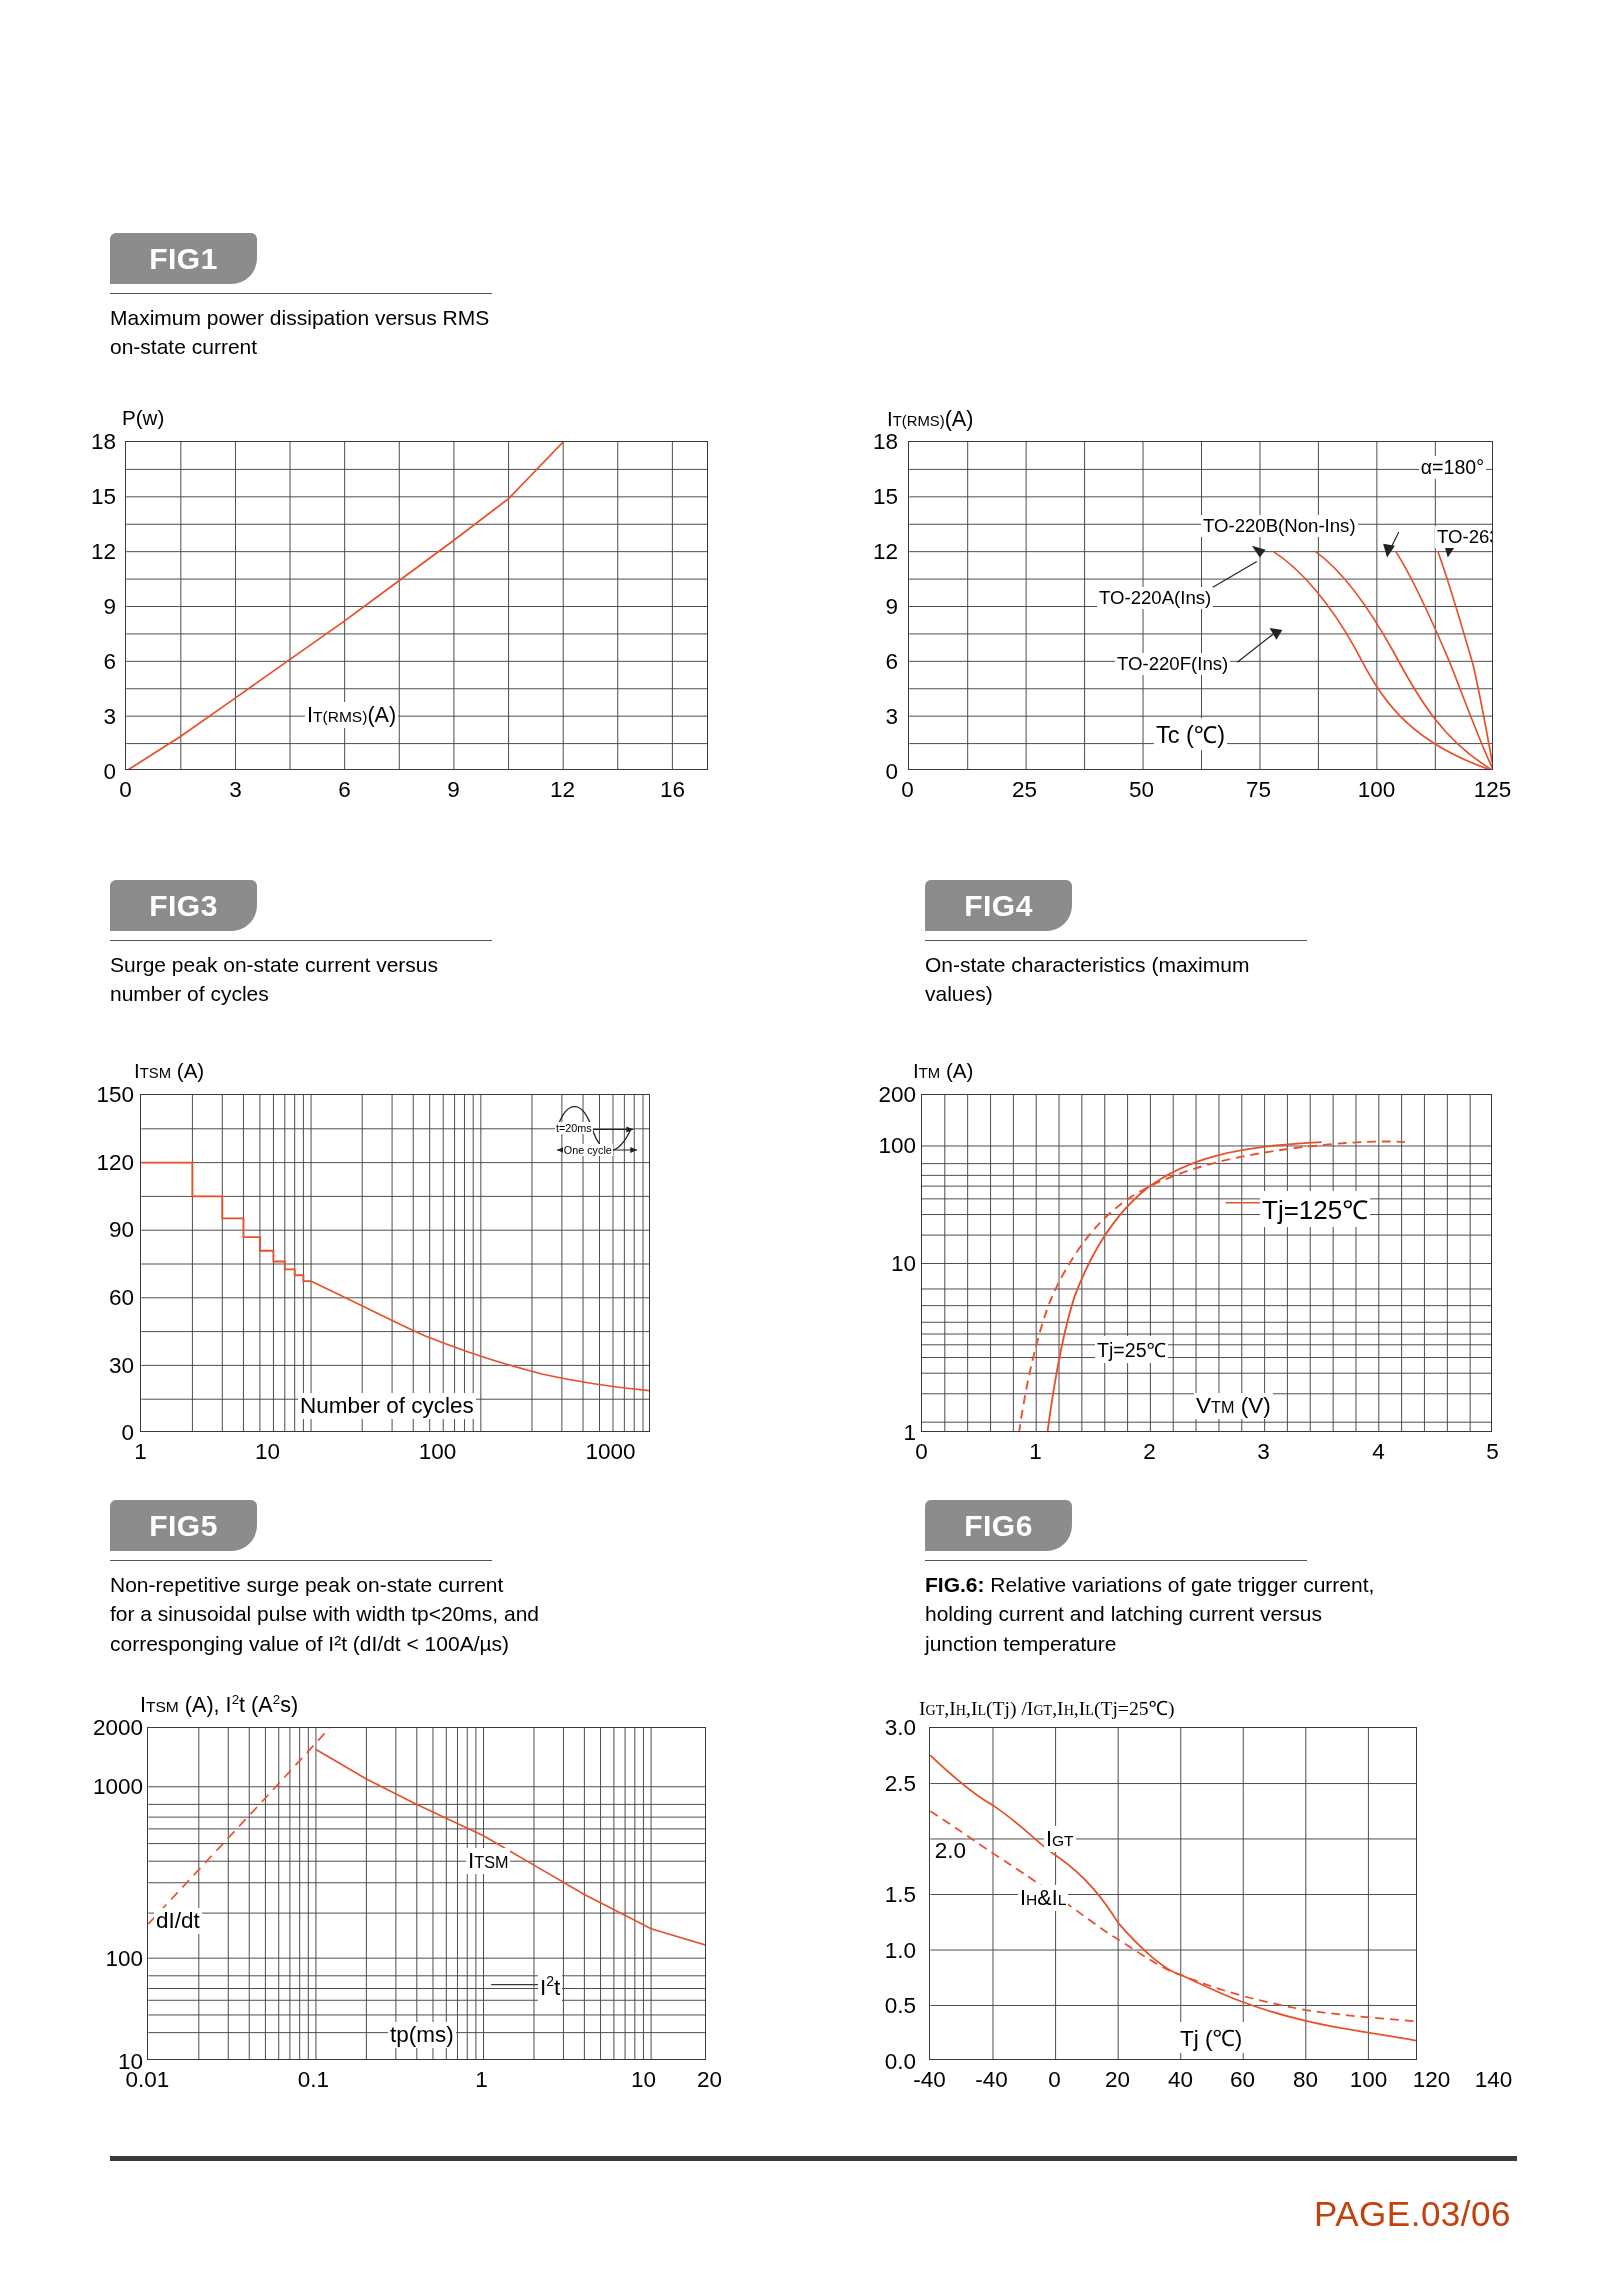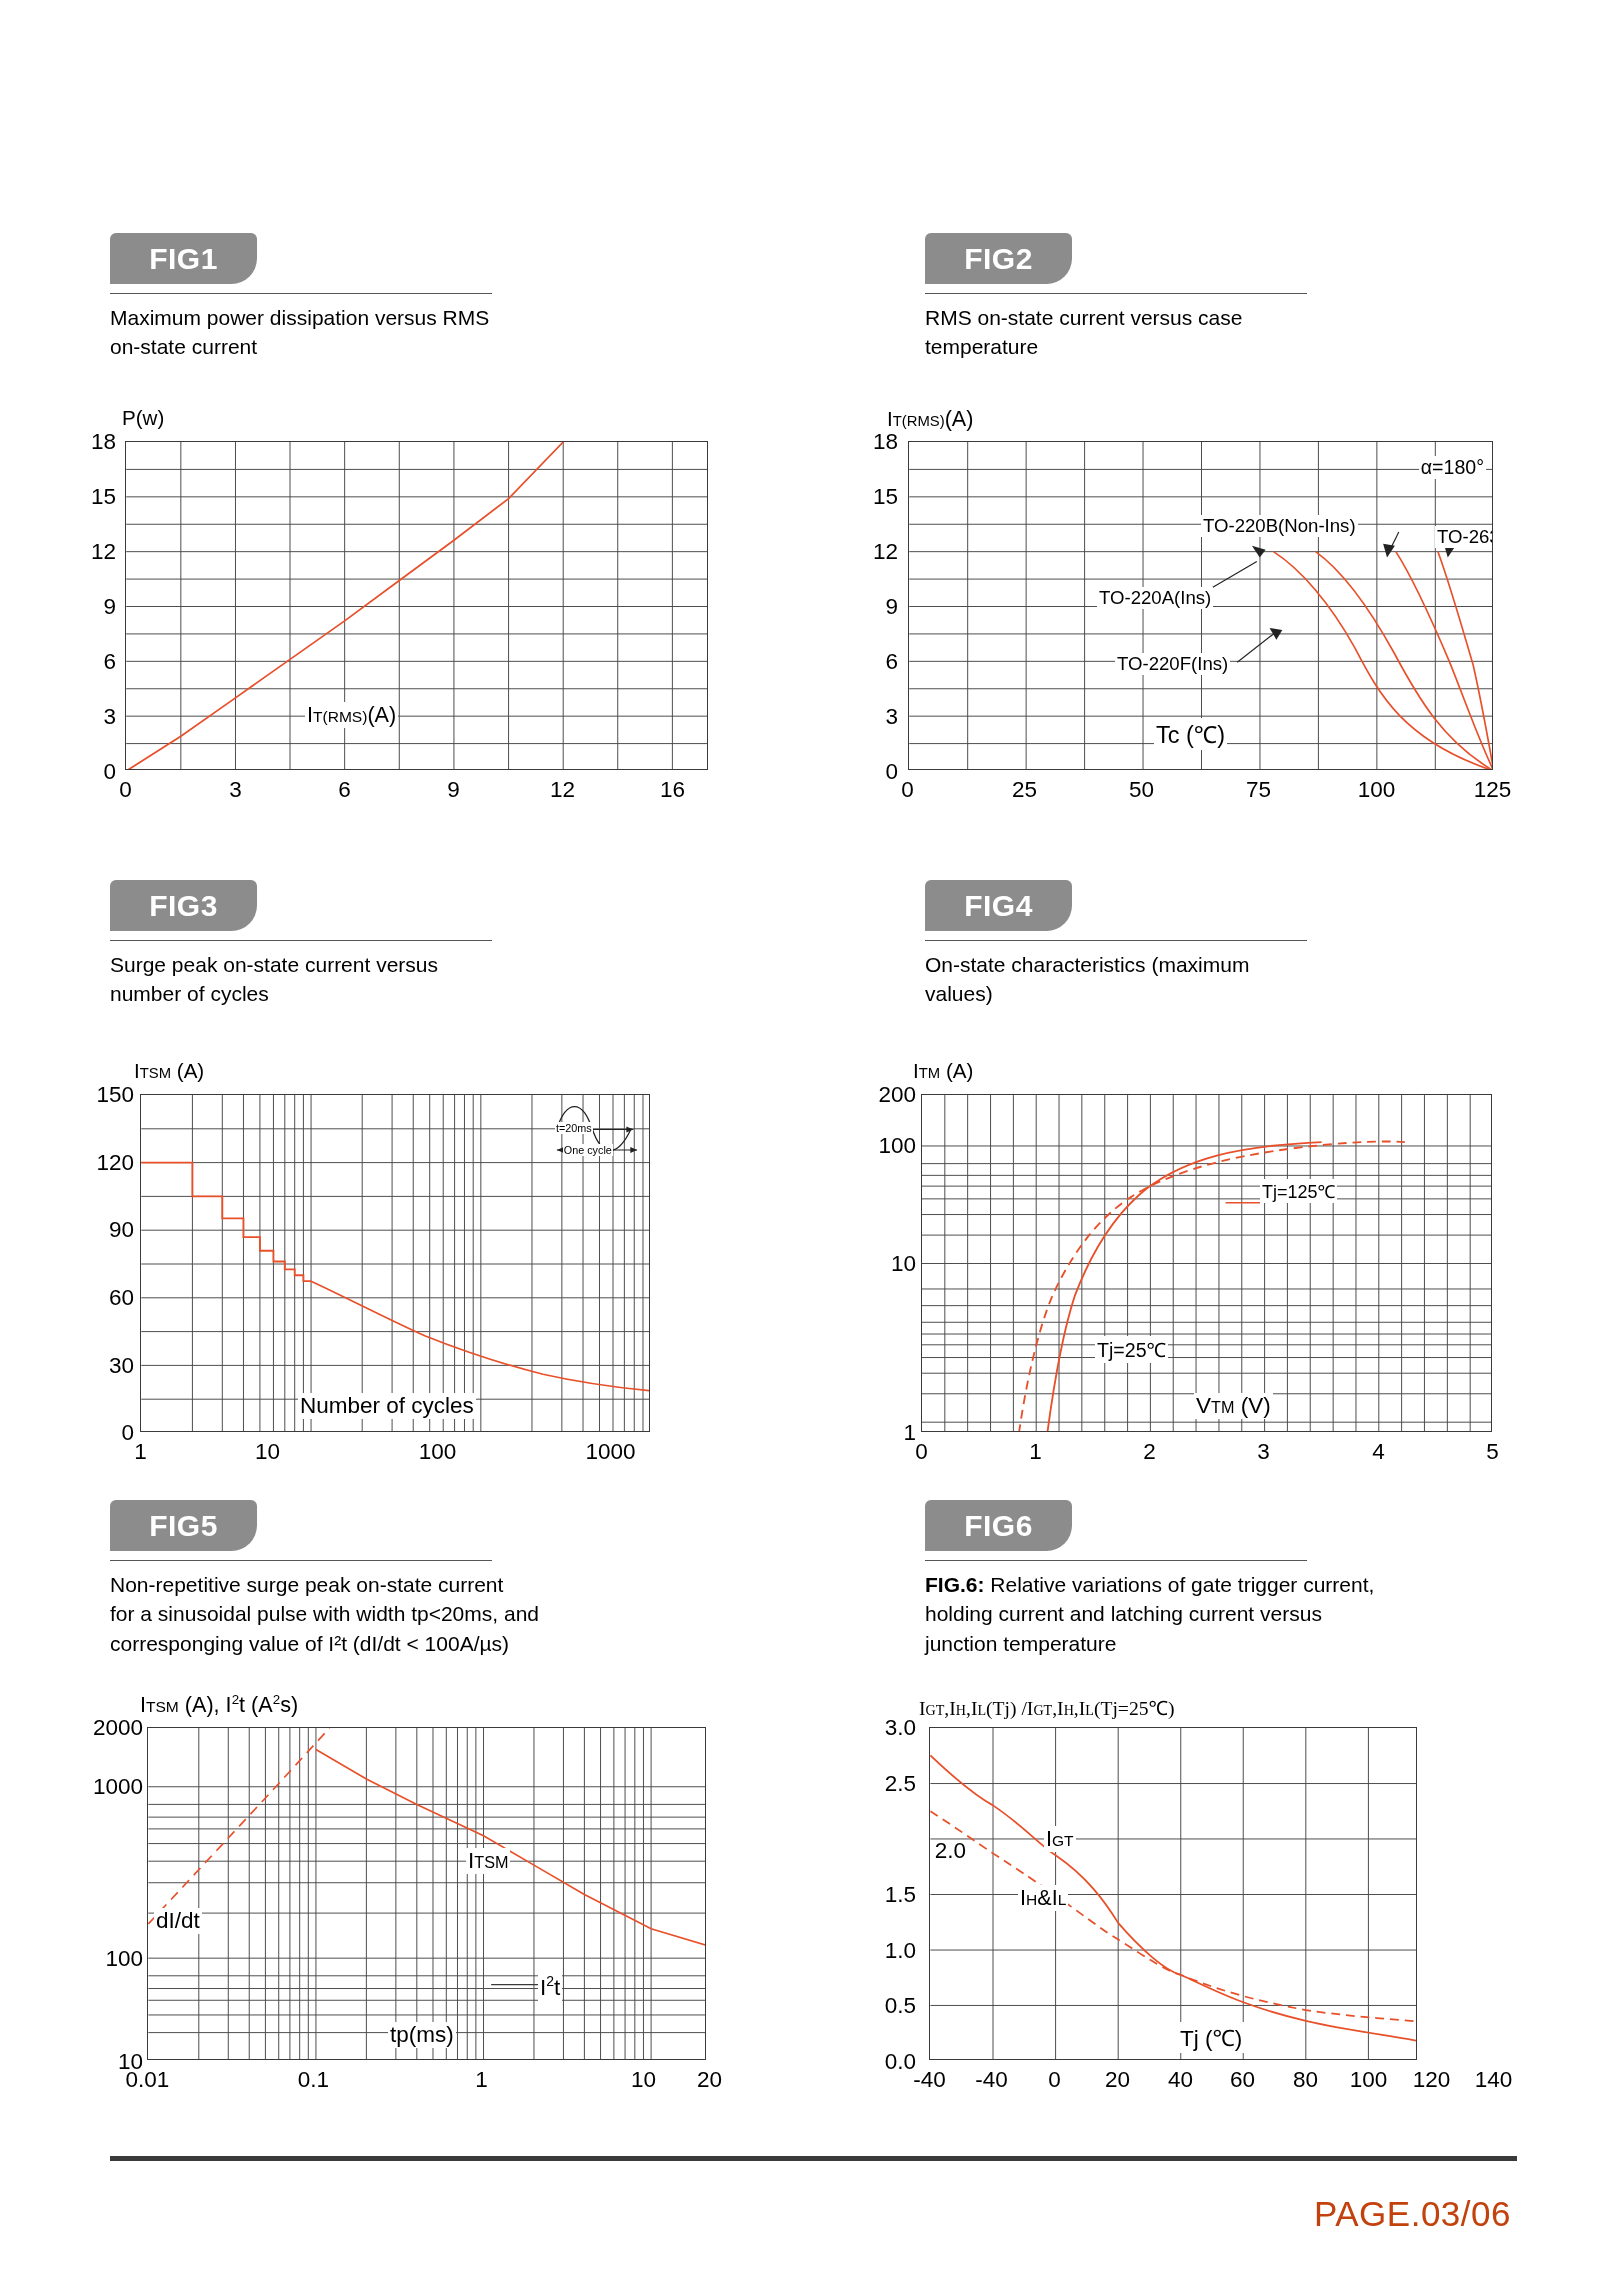--- a/index.html
+++ b/index.html
@@ -86,26 +86,20 @@
     <div class="tick y" style="left:69px;top:704px;width:47px;">3</div>
     <div class="tick y" style="left:69px;top:759px;width:47px;">0</div>
     <div class="tick x" style="left:102px;top:777px;width:47px;">0</div>
     <div class="tick x" style="left:212px;top:777px;width:47px;">3</div>
     <div class="tick x" style="left:321px;top:777px;width:47px;">6</div>
     <div class="tick x" style="left:430px;top:777px;width:47px;">9</div>
     <div class="tick x" style="left:539px;top:777px;width:47px;">12</div>
     <div class="tick x" style="left:649px;top:777px;width:47px;">16</div>
   </div>
 
-  <div class="figblock" style="left:925px;top:233px;">
-    <div class="figtag">FIG2</div>
-    <div class="figrule"></div>
-    <div class="figdesc">RMS on-state current versus case
-temperature</div>
-  </div>
 
   <div class="chart">
     <div class="ylabel-top" style="left:887px;top:406px;"><span>I</span><span class="sub">T(RMS)</span><span style="font-size:21.6px">(A)</span></div>
     <div class="plot" style="left:908px;top:441px;width:585px;height:329px;">
       <svg width="585" height="329" viewBox="0 0 597 336">
         <g stroke="#4a4a4a" stroke-width="1" fill="none">
           <line x1="0" y1="28" x2="597" y2="28"></line>
             <line x1="0" y1="56" x2="597" y2="56"></line>
           <line x1="0" y1="84" x2="597" y2="84"></line>
             <line x1="0" y1="112" x2="597" y2="112"></line>
@@ -302,21 +296,21 @@
             <line x1="466.4" y1="0" x2="466.4" y2="345"></line>
           <line x1="489.7" y1="0" x2="489.7" y2="345"></line>
             <line x1="513.0" y1="0" x2="513.0" y2="345"></line>
           <line x1="536.4" y1="0" x2="536.4" y2="345"></line>
             <line x1="559.7" y1="0" x2="559.7" y2="345"></line>
         </g>
         <path fill="none" stroke="#E8502A" stroke-width="1.9" d="M128,345 C134,300 143,245 156,205 C172,163 196,122 230,95 C270,65 320,52 408,48"></path>
         <path fill="none" stroke="#E8502A" stroke-width="1.9" stroke-dasharray="9,6" d="M99,345 C106,296 118,240 134,203 C155,158 182,124 215,103 C262,74 330,58 420,50 C455,47 478,47 493,48"></path>
         <line x1="310" y1="110" x2="345" y2="110" stroke="#E8502A" stroke-width="1.5"></line>
       </svg>
-      <div class="inplot-label" style="left:338px;top:84px;font-size:18px;">Tj=125℃</div>
+      <div class="inplot-label" style="left:338px;top:96px;font-size:26px;">Tj=125℃</div>
       <div class="inplot-label" style="left:173px;top:241px;font-size:19.6px;">Tj=25℃</div>
       <div class="inplot-label big" style="left:272px;top:298px;font-size:22.5px;"><span>V</span><span class="sub">TM</span><span> (V)</span></div>
     </div>
     <div class="tick y" style="left:853px;top:1082px;width:63px;">200</div>
     <div class="tick y" style="left:853px;top:1133px;width:63px;">100</div>
     <div class="tick y" style="left:853px;top:1251px;width:63px;">10</div>
     <div class="tick y" style="left:853px;top:1420px;width:63px;">1</div>
     <div class="tick x" style="left:898px;top:1439px;width:47px;">0</div>
     <div class="tick x" style="left:1012px;top:1439px;width:47px;">1</div>
     <div class="tick x" style="left:1126px;top:1439px;width:47px;">2</div>

